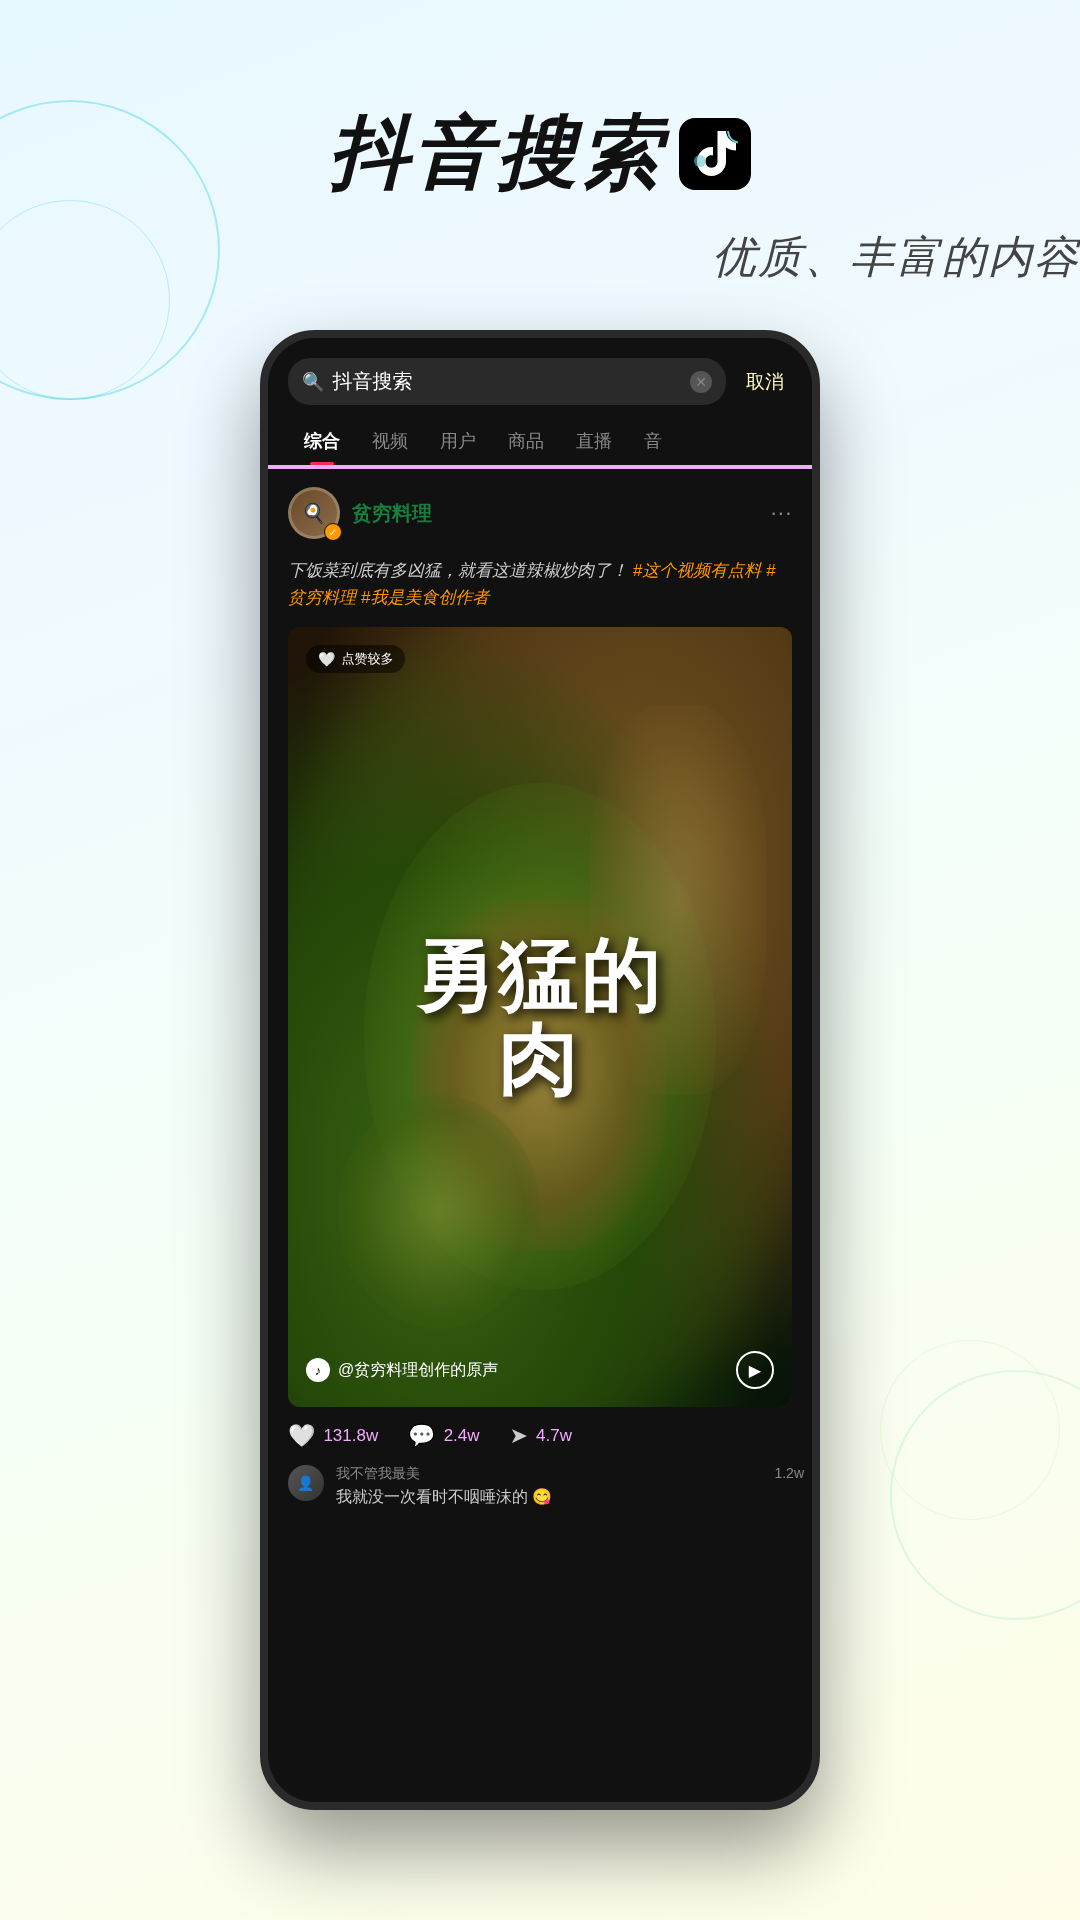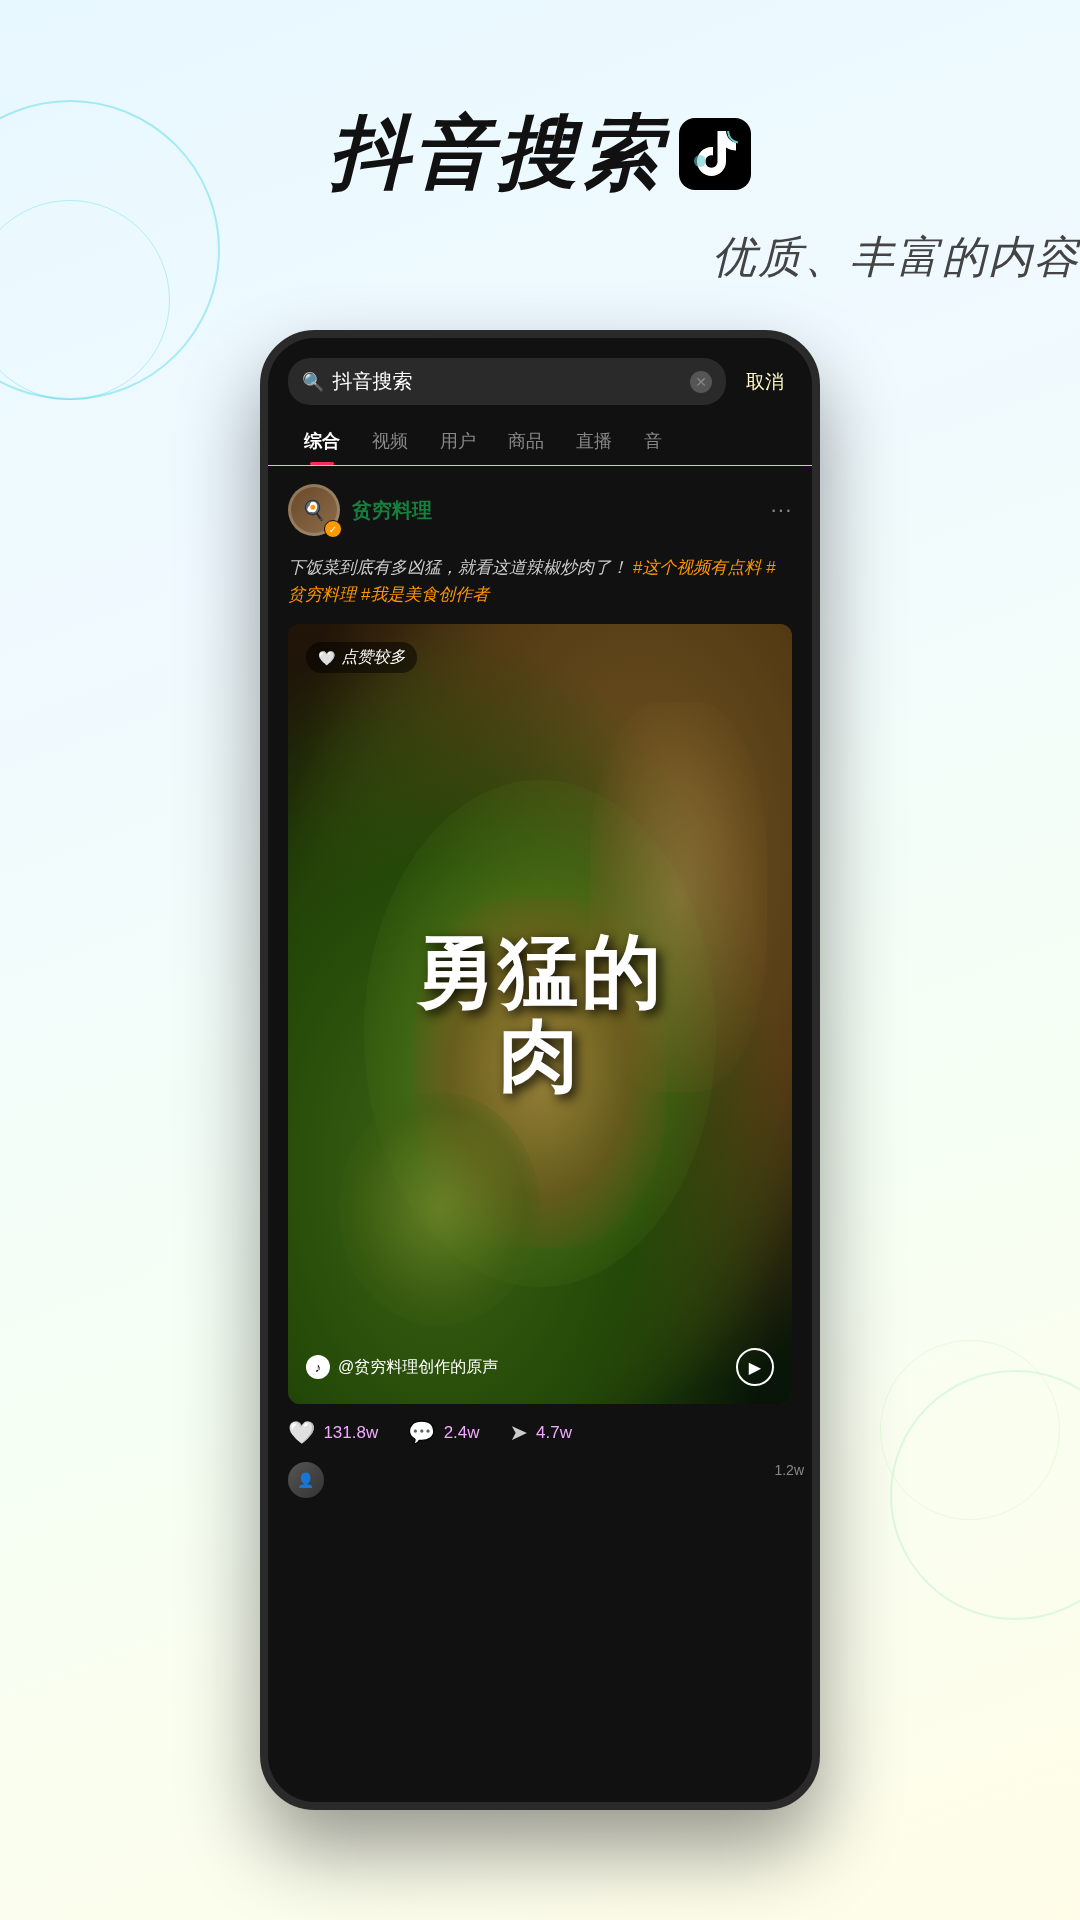--- a/index.html
+++ b/index.html
@@ -147,21 +147,21 @@
       cursor: pointer;
       padding: 0 8px;
     }
 
     
     .tabs-container {
       background: #111;
       display: flex;
       align-items: center;
       padding: 16px 20px 0 20px;
-      border-bottom: 1px solid #f0abfc;
+      border-bottom: 4px solid #f0abfc;
     }
     .tab-item {
       padding: 8px 16px 12px 16px;
       color: #888;
       font-size: 18px;
       position: relative;
       cursor: pointer;
       white-space: nowrap;
     }
     .tab-item.active {
@@ -317,22 +317,21 @@
       display: flex;
       align-items: center;
       gap: 6px;
     }
     .likes-badge-icon {
       color: #fff;
       font-size: 14px;
     }
     .likes-badge-text {
       color: #fff;
-      font-size: 16px;
-      font-style: italic;
+      font-size: 13px;
     }
 
     
     .video-bottom {
       position: absolute;
       bottom: 18px;
       left: 0;
       right: 0;
       display: flex;
       align-items: center;
@@ -550,19 +549,23 @@
             <span class="interaction-count">2.4w</span>
           </div>
           <div class="interaction-item">
             <span class="interaction-icon">➤</span>
             <span class="interaction-count">4.7w</span>
           </div>
         </div>
 
         <div class="comment-preview" style="position:relative;">
           <div class="comment-avatar">👤</div>
+          <div class="comment-content">
+            <div class="comment-user">我不管我最美</div>
+            <div class="comment-text">我就没一次看时不咽唾沫的 😋</div>
+          </div>
           <span class="comment-count">1.2w</span>
         </div>
 
       </div>
     </div>
   </div>
 </div>
 
 </body></html>

